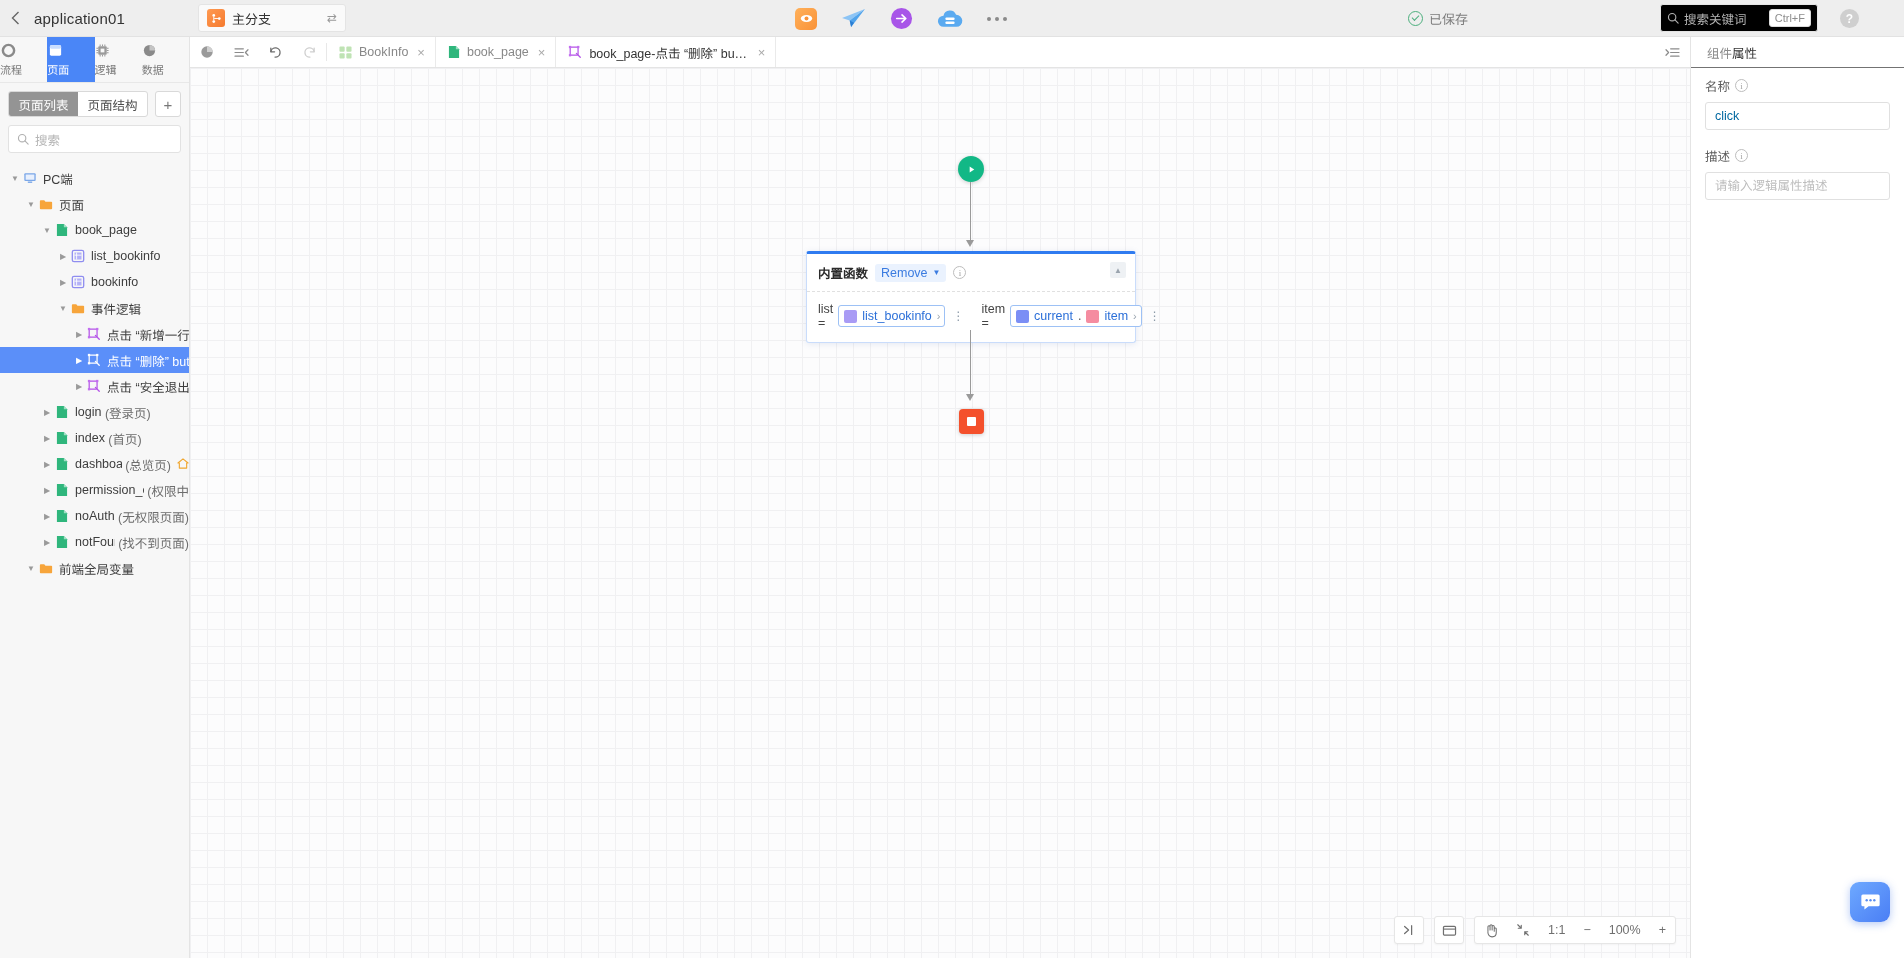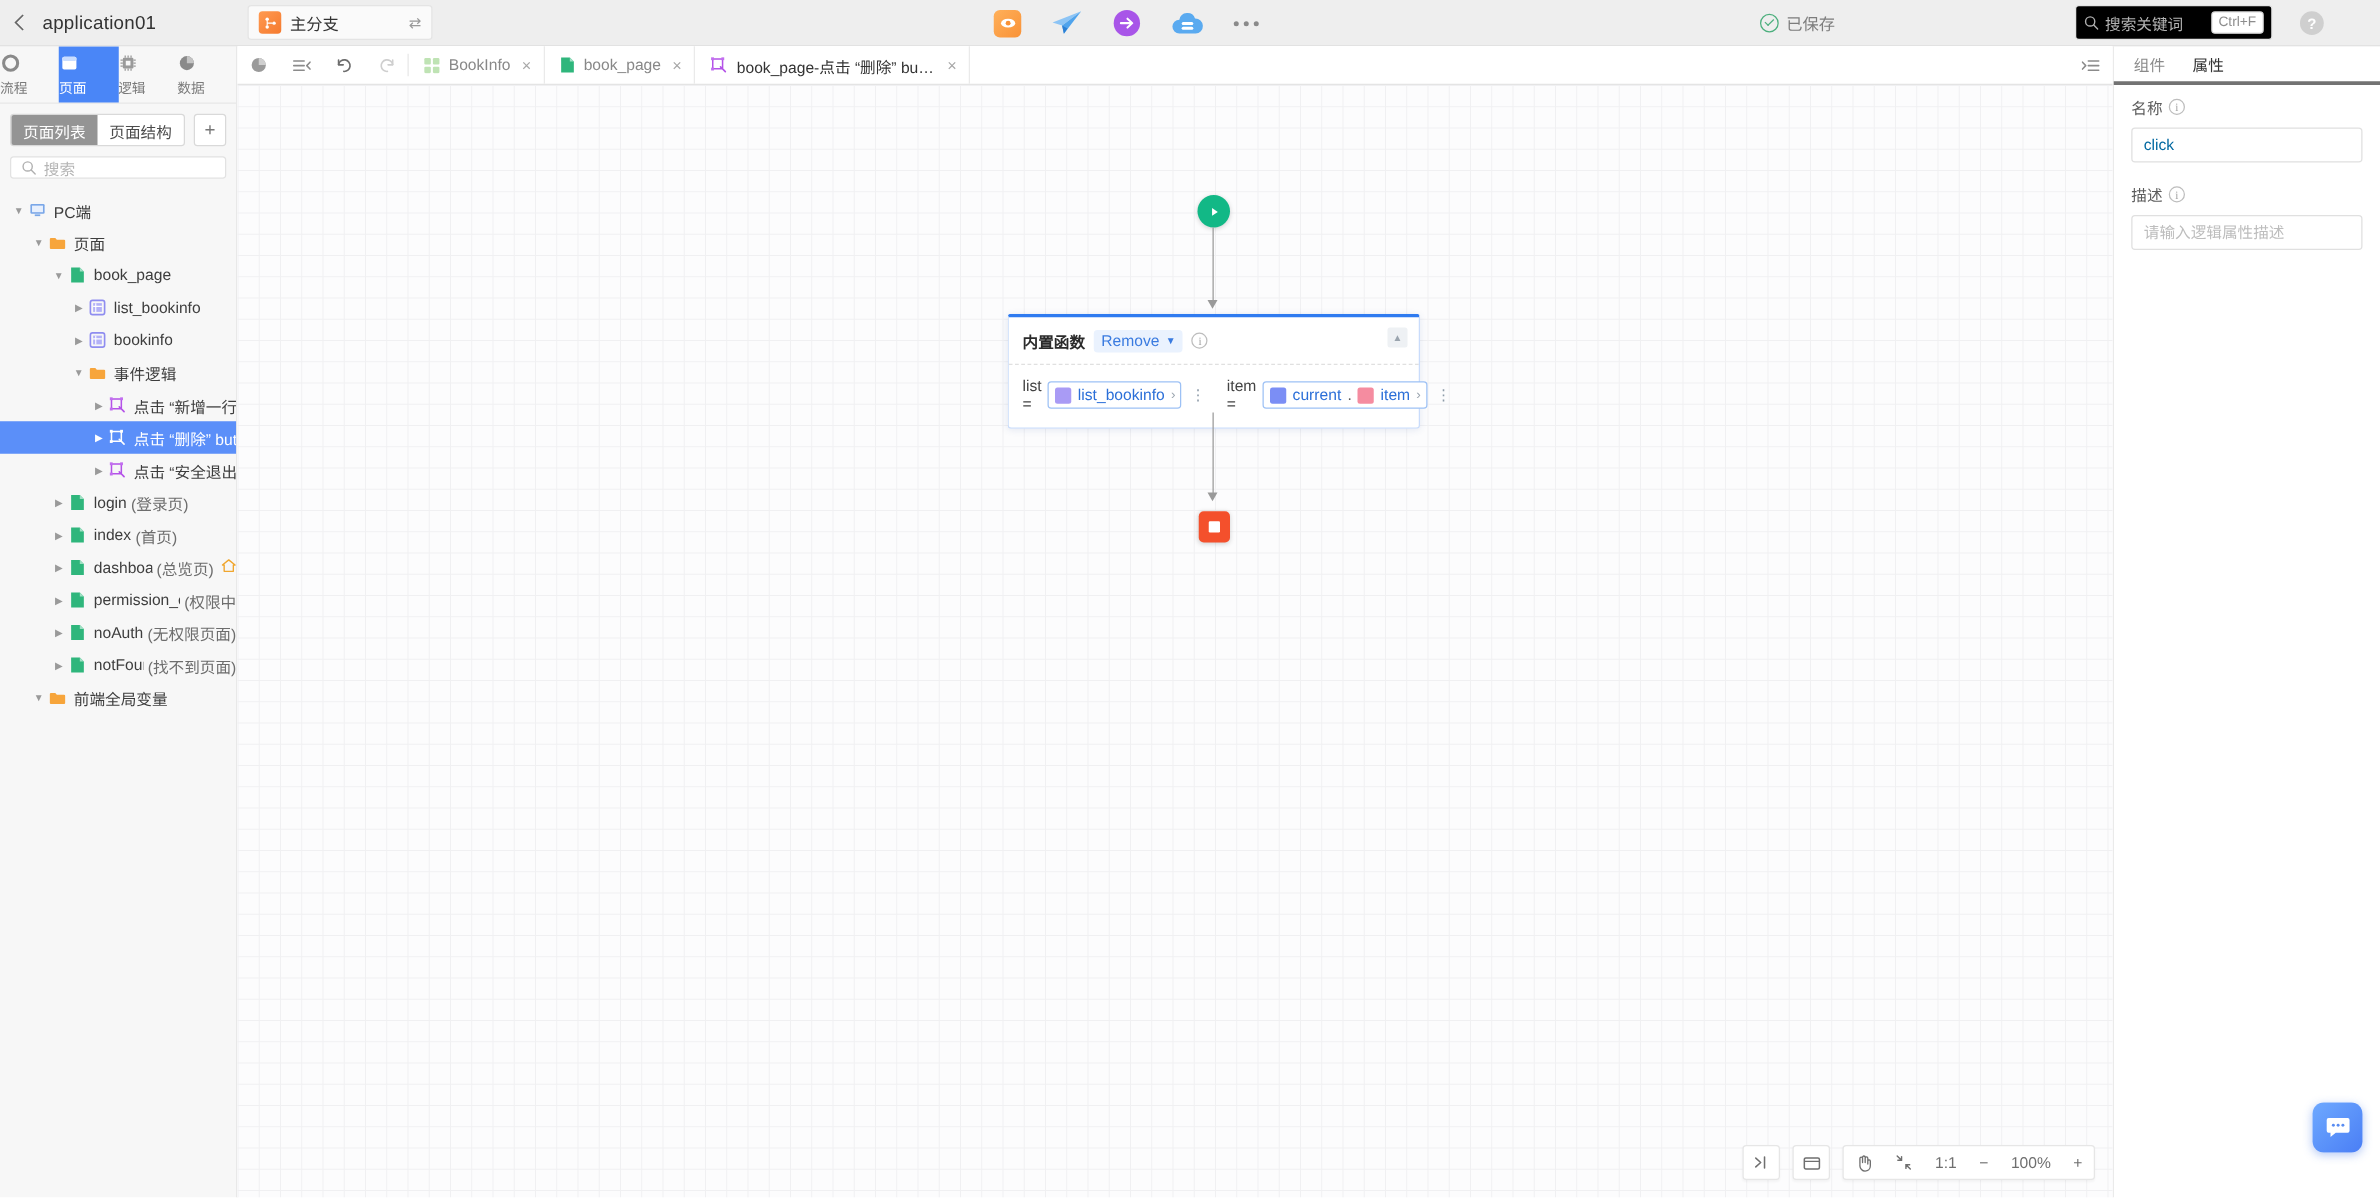--- a/index.html
+++ b/index.html
@@ -122,21 +122,21 @@
     flex: 1; display: flex; align-items: center; justify-content: center;
     font-size: 12.5px; color: #4c4c4c; cursor: pointer;
   }
   .seg.active { background: #949494; color: #fff; }
   .plus-btn {
     width: 26px; height: 26px; border: 1px solid #d9d9d9; border-radius: 3px;
     background: #fff; color: #777; font-size: 15px;
     display: flex; align-items: center; justify-content: center; cursor: pointer;
   }
   .search-field {
-    margin: 2px 8px 10px 8px; height: 18px;
+    margin: 2px 8px 10px 8px; height: 28px;
     background: #fff; border: 1px solid #e2e2e2; border-radius: 3px;
     display: flex; align-items: center; gap: 6px; padding: 0 8px;
   }
   .search-field .ph { color: #b5b5b5; font-size: 12.5px; }
 
   .tree { flex: 1; overflow: auto; padding-top: 2px; }
   .tnode {
     height: 26px; display: flex; align-items: center;
     font-size: 12.5px; color: #3d3d3d; cursor: pointer;
     white-space: nowrap; overflow: hidden; position: relative;
@@ -268,21 +268,21 @@
     padding: 0 9px; height: 100%; display: flex; align-items: center; justify-content: center;
     color: #6f6f6f; font-size: 12.5px; cursor: pointer;
   }
   .ct-group .zoomval { min-width: 46px; }
 
   
   .rightpanel {
     width: 214px; min-width: 214px; background: #fff;
     border-left: 1px solid #e4e4e4; display: flex; flex-direction: column;
   }
-  .rp-tabs { height: 31px; display: flex; align-items: center; gap: 22px; padding: 0 16px; border-bottom: 3px solid #737373; }
+  .rp-tabs { height: 31px; display: flex; align-items: center; padding: 0 16px; border-bottom: 1px solid #737373; }
   .rp-tab { font-size: 12.5px; color: #8a8a8a; cursor: pointer; }
   .rp-tab.active { color: #333; }
   .rp-head { display: flex; align-items: center; gap: 7px; padding: 14px 14px 6px 14px; }
   .rp-head .ht { font-size: 12.5px; color: #333; }
   .rp-field { padding: 8px 14px 0 14px; }
   .rp-label { display: flex; align-items: center; gap: 5px; font-size: 12.5px; color: #5c5c5c; margin-bottom: 7px; }
   .rp-input {
     width: 100%; height: 28px; border: 1px solid #e0e0e0; border-radius: 3px;
     padding: 0 9px; font-size: 12.5px; color: #0369a1; background: #fff;
     font-family: "Liberation Sans", sans-serif;

